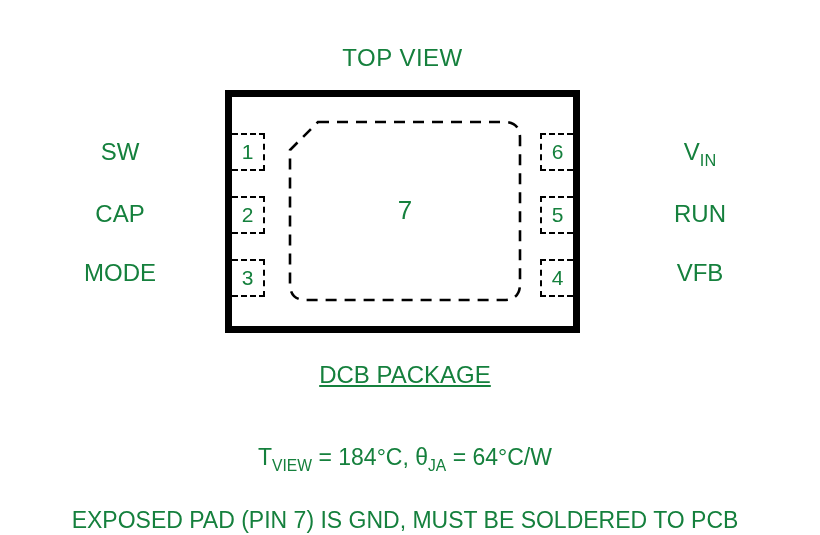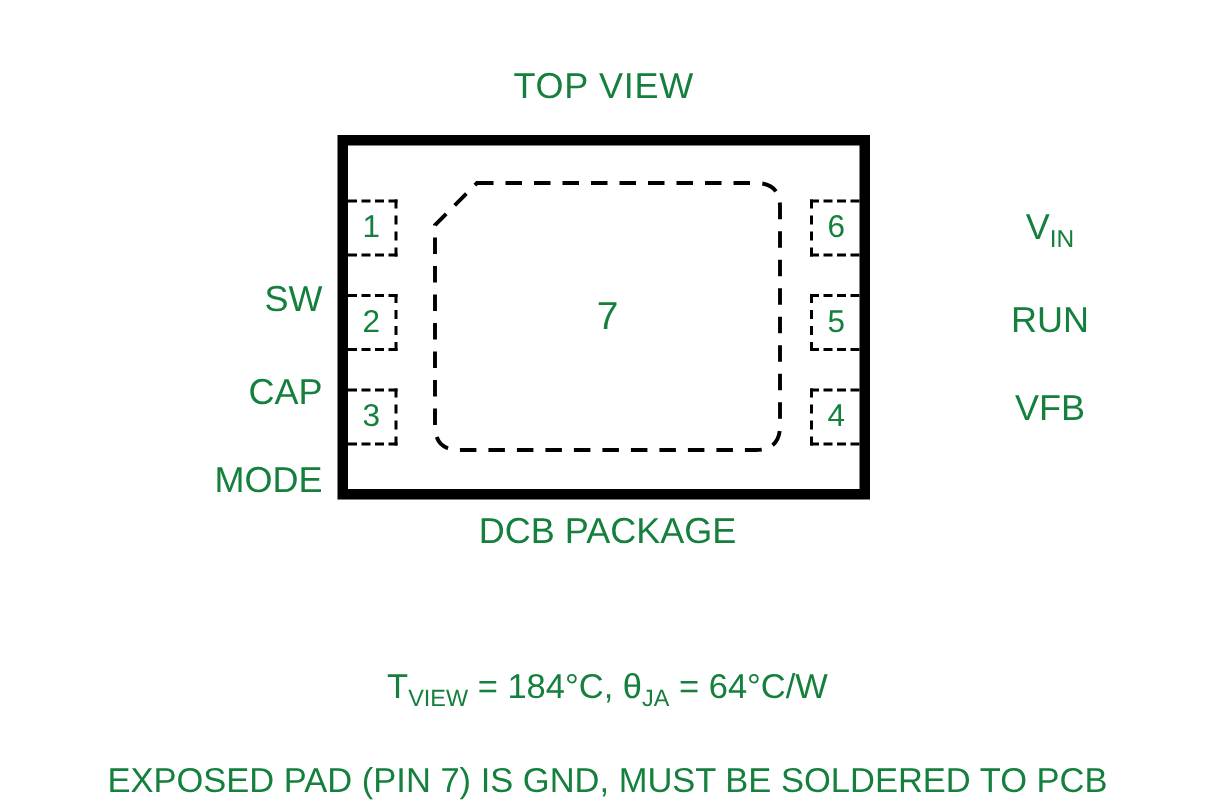--- a/index.html
+++ b/index.html
@@ -54,34 +54,34 @@
     width: 40px;
     text-align: center;
     font-size: 26px;
   }
   .pin-label {
     position: absolute;
     font-size: 24px;
     line-height: 26px;
     white-space: nowrap;
   }
-  .pin-label.lhs { left: 25px; width: 190px; text-align: right; margin-top: 48px; }
+  .pin-label.lhs { left: 25px; width: 190px; text-align: center; }
   .pin-label.rhs { left: 593px; width: 190px; text-align: center; margin-left: 12px; }
   .lrow1 { top: 139px; }
   .lrow2 { top: 201px; }
   .lrow3 { top: 260px; }
   .caption {
     position: absolute;
     left: 0;
     width: 810px;
     text-align: center;
     font-size: 24px;
     white-space: nowrap;
   }
-  .cap1 { top: 341px; }
+  .cap1 { top: 361px; text-decoration: underline; }
   .cap2 { top: 392px; }
   .note { font-size: 23px; }
   .note1 { top: 444px; }
   .note2 { top: 475px; margin-top: 32px; }
   sub { font-size: 68%; line-height: 0; }
 </style>
 </head>
 <body>
 
 <div class="canvas">

